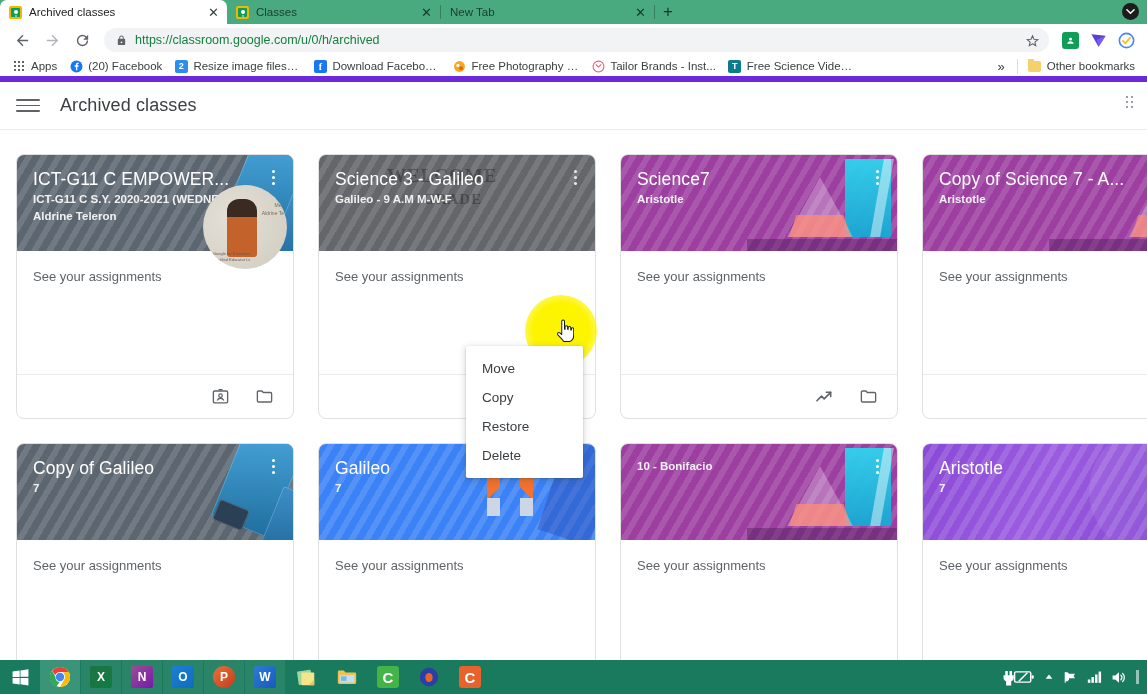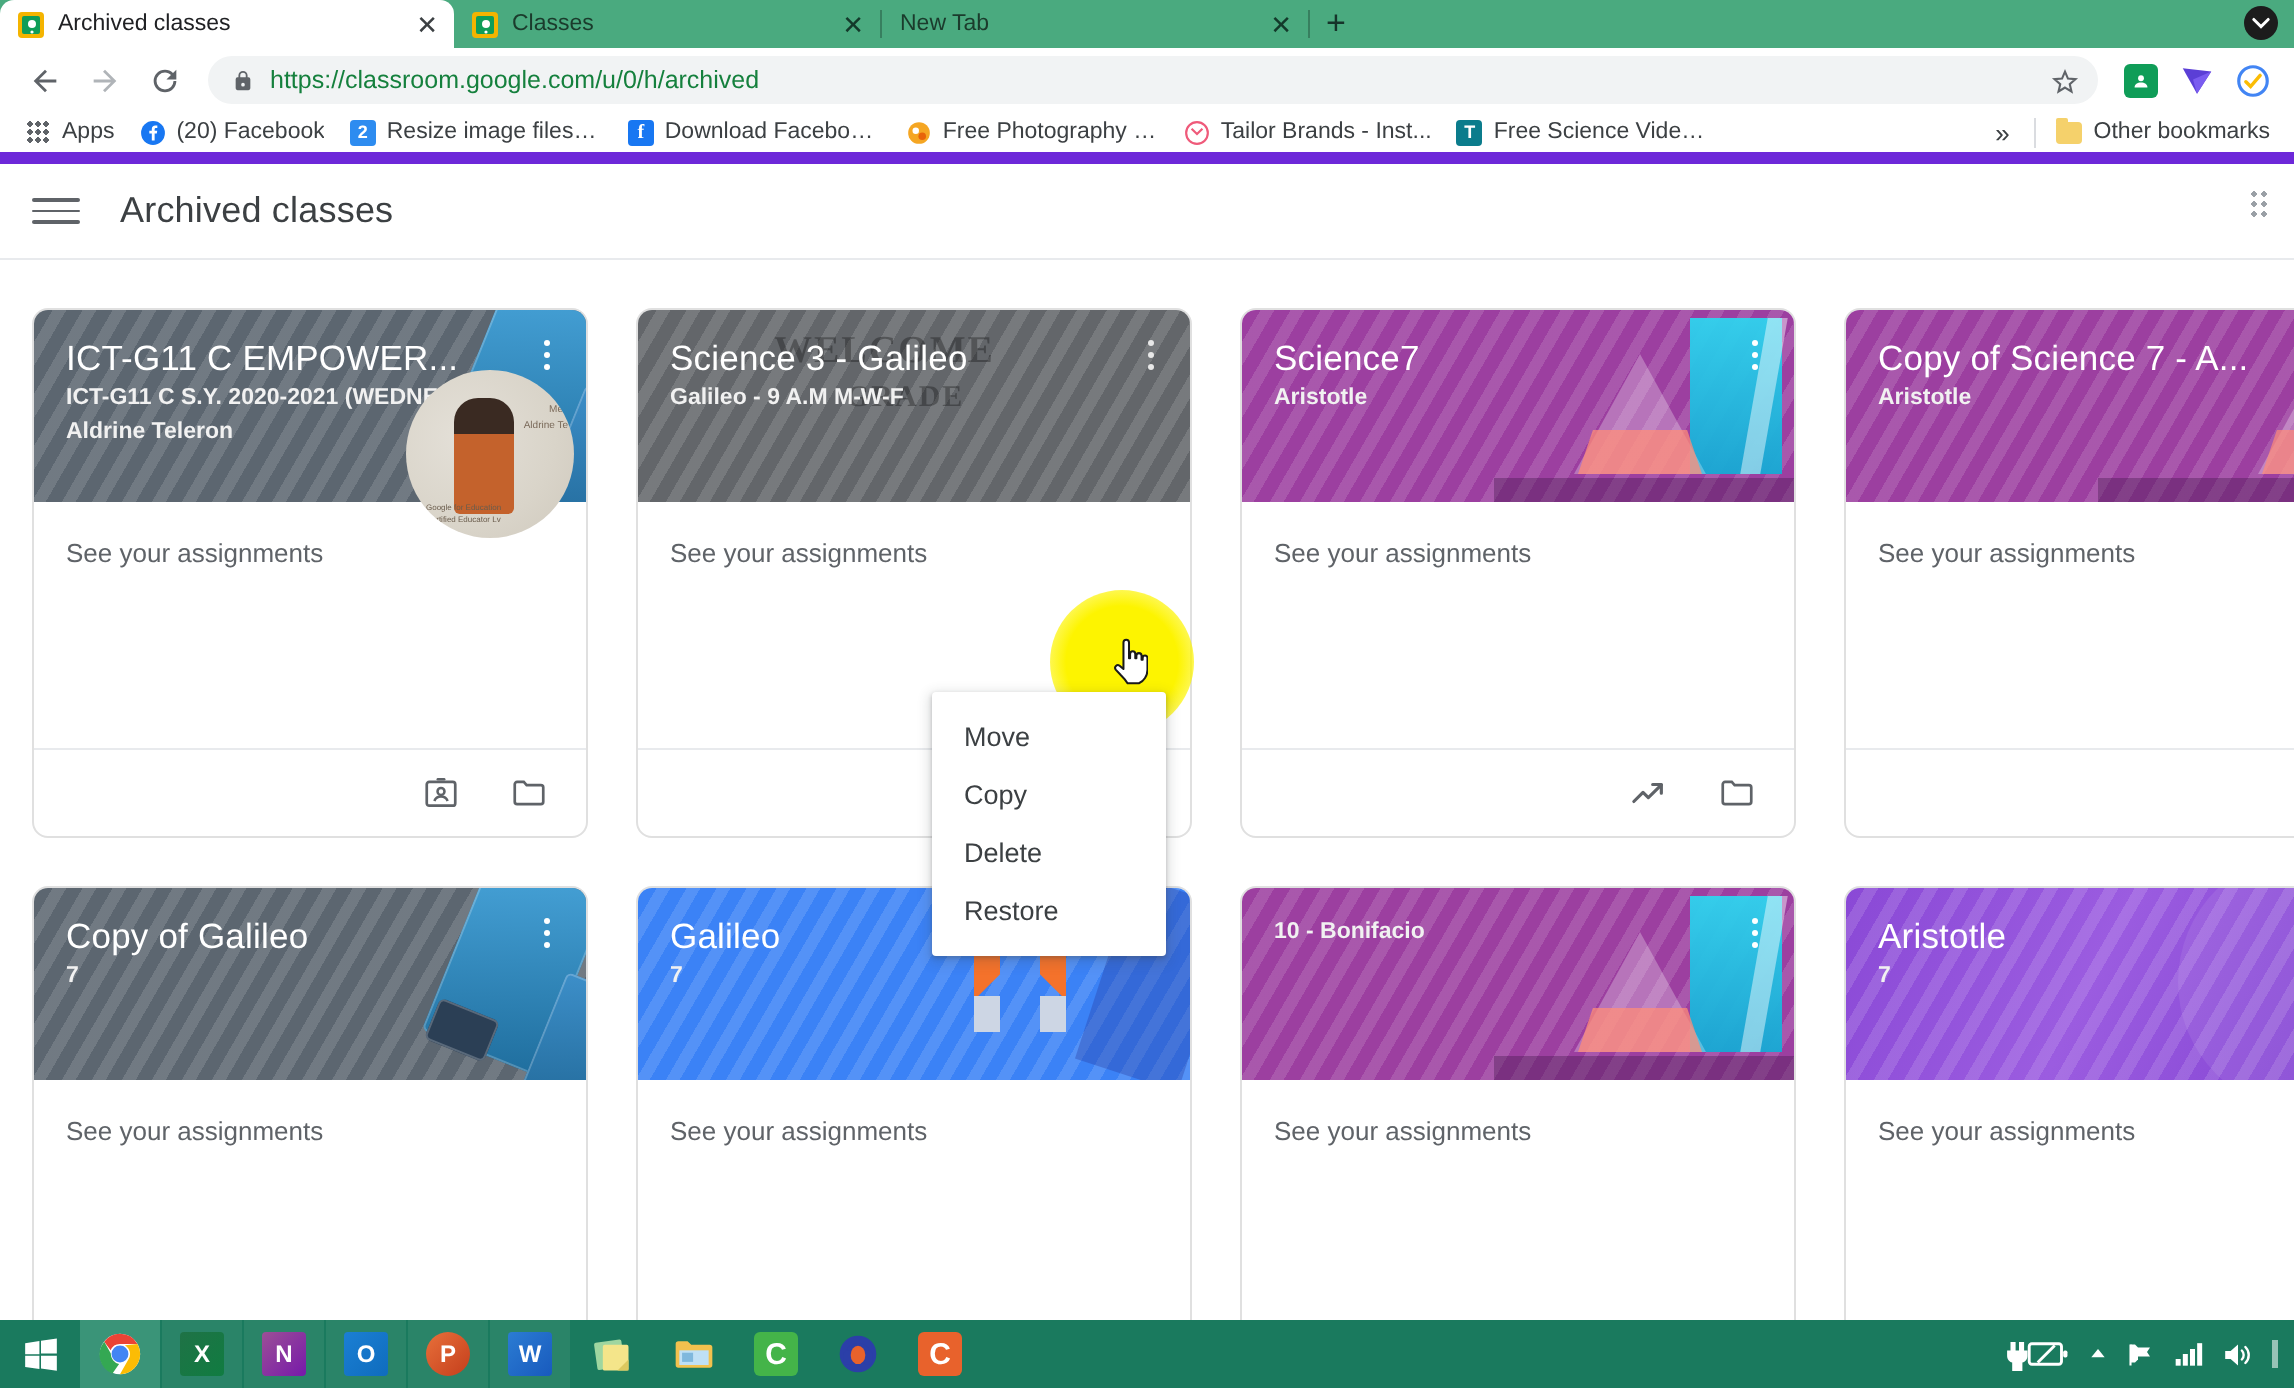--- a/index.html
+++ b/index.html
@@ -617,22 +617,22 @@
       <div class="card-foot"></div>
     </div>
 
   </div>
 
   <div class="click-halo"></div>
 
   <div class="ctxmenu">
     <div class="ctx-item">Move</div>
     <div class="ctx-item">Copy</div>
+    <div class="ctx-item">Restore</div>
     <div class="ctx-item">Delete</div>
-    <div class="ctx-item">Restore</div>
   </div>
 
   <div class="cursor-hand">
     <svg width="19" height="24" viewBox="0 0 20 26">
       <path d="M7 2.5a1.5 1.5 0 013 0v8.5h.6V8.6a1.4 1.4 0 012.8 0V11h.6V9.6a1.4 1.4 0 012.8 0v2.2h.6v-1a1.3 1.3 0 012.6 0v6.4c0 3.2-2 6.3-4.6 7.3H9.2c-1-1.7-2.2-3-3.8-4.6l-2.6-2.8a1.5 1.5 0 012.1-2.1l2.1 1.8z" fill="#ffffff" stroke="#1a1a1a" stroke-width="1.1" stroke-linejoin="round"></path>
     </svg>
   </div>
 
   <div class="help-fab">?</div>
 </div>

